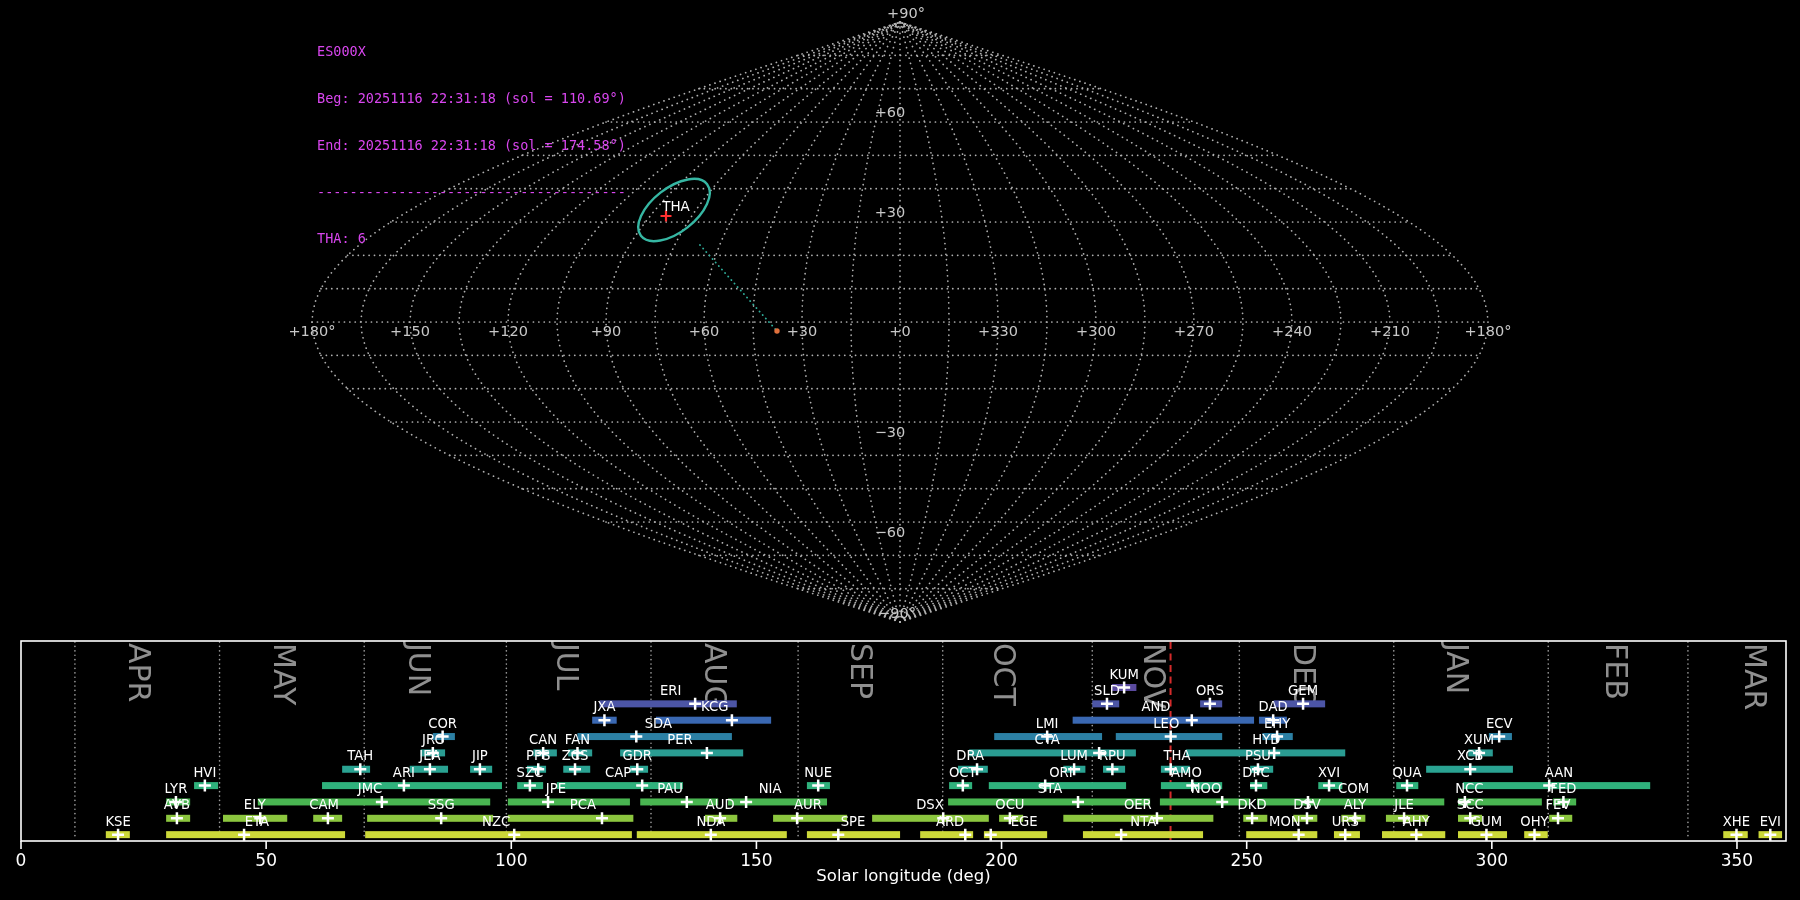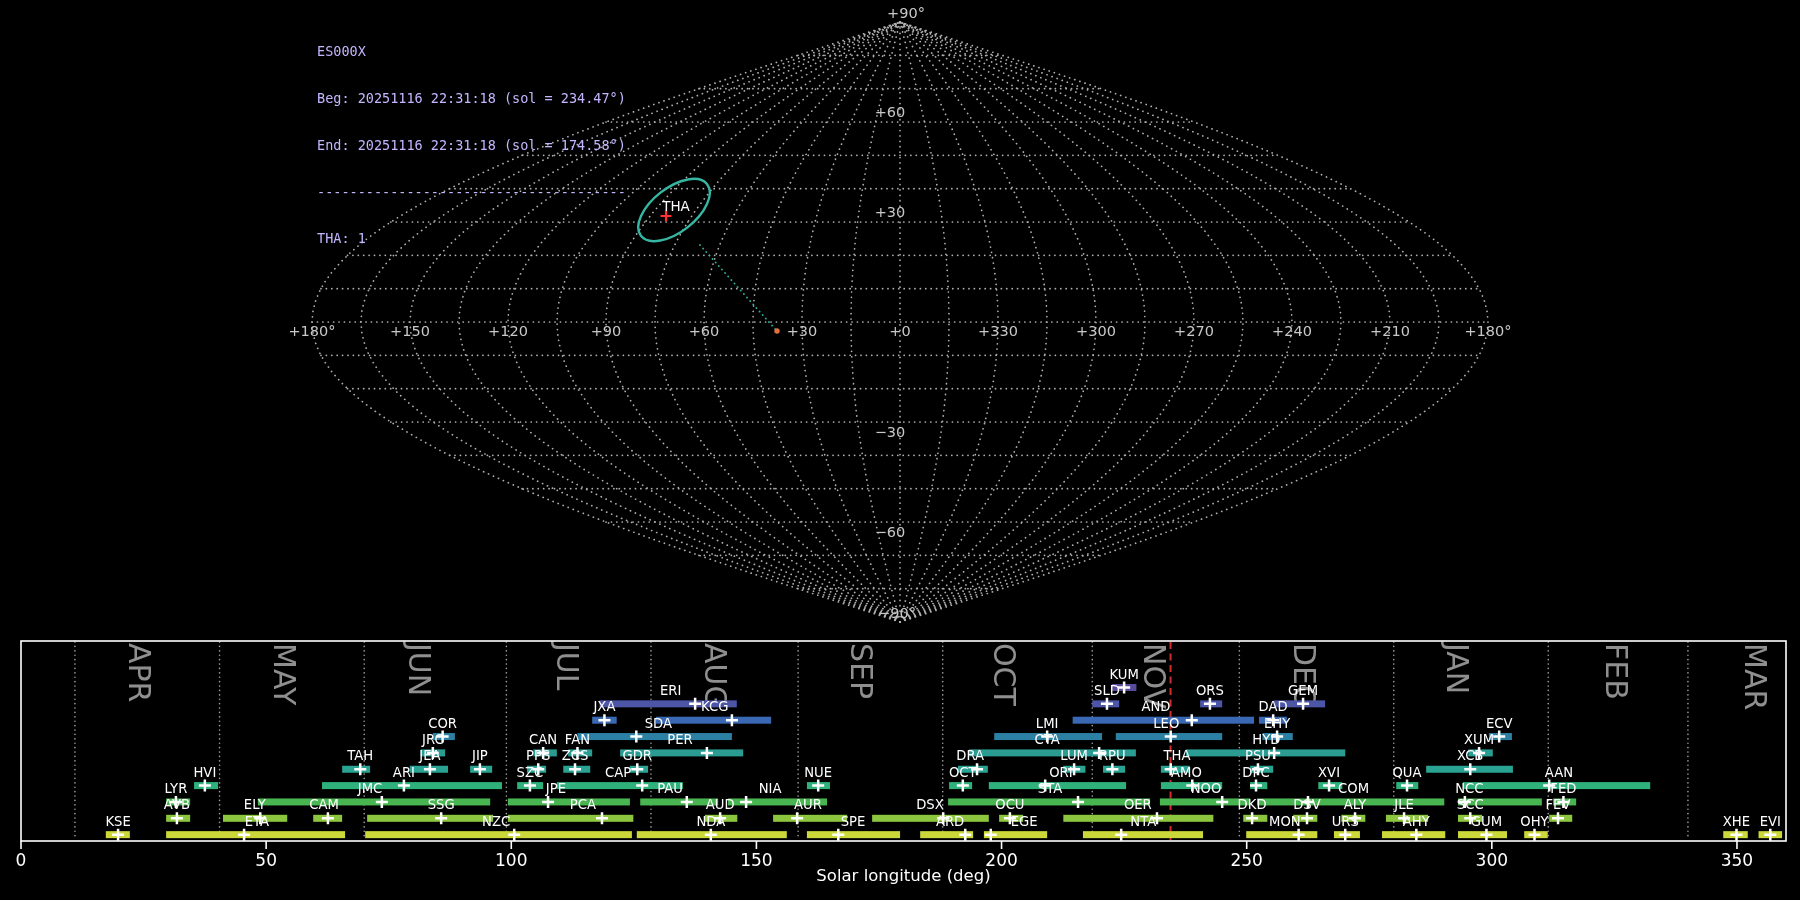--- a/index.html
+++ b/index.html
@@ -1,19 +1,19 @@
 <!DOCTYPE html>
 <html><head>
 <meta charset="utf-8">
 <style>
   html,body{margin:0;padding:0;background:#000;}
   .stage{position:relative;width:1800px;height:900px;background:#000;overflow:hidden;
          font-family:"DejaVu Sans", sans-serif;}
   svg{position:absolute;left:0;top:0;}
-  .info{position:absolute;left:317px;top:13px;color:#c4b5fd;
+  .info{position:absolute;left:317px;top:13px;color:#d946ef;
         font-family:"DejaVu Sans Mono", monospace;font-size:13.5px;line-height:15.6px;
         white-space:pre;}
   text{font-family:"DejaVu Sans", sans-serif;}
 </style>
 </head>
 <body>
 
 <div class="stage">
   <svg id="scene" width="1800" height="900" viewBox="0 0 1800 900">
     <g id="skymap">
@@ -386,18 +386,18 @@
         <text x="1246.6944444444443" y="866" text-anchor="middle" fill="#fff" font-size="17">250</text>
         <line x1="1491.8333333333333" y1="841" x2="1491.8333333333333" y2="849" stroke="#fff" stroke-width="1.6"></line>
         <text x="1491.8333333333333" y="866" text-anchor="middle" fill="#fff" font-size="17">300</text>
         <line x1="1736.9722222222222" y1="841" x2="1736.9722222222222" y2="849" stroke="#fff" stroke-width="1.6"></line>
         <text x="1736.9722222222222" y="866" text-anchor="middle" fill="#fff" font-size="17">350</text>
         <text x="903.5" y="881" text-anchor="middle" fill="#fff" font-size="16.5">Solar longitude (deg)</text>
       </g>
   </svg>
   <div class="info">
     <div>ES000X</div>
-    <div>Beg: 20251116 22:31:18 (sol = 234.47°)</div>
+    <div>Beg: 20251116 22:31:18 (sol = 110.69°)</div>
     <div>End: 20251116 22:31:18 (sol = 174.58°)</div>
     <div>--------------------------------------</div>
-    <div>THA: 1</div>
+    <div>THA: 6</div>
   </div>
 </div>
 
 </body></html>

